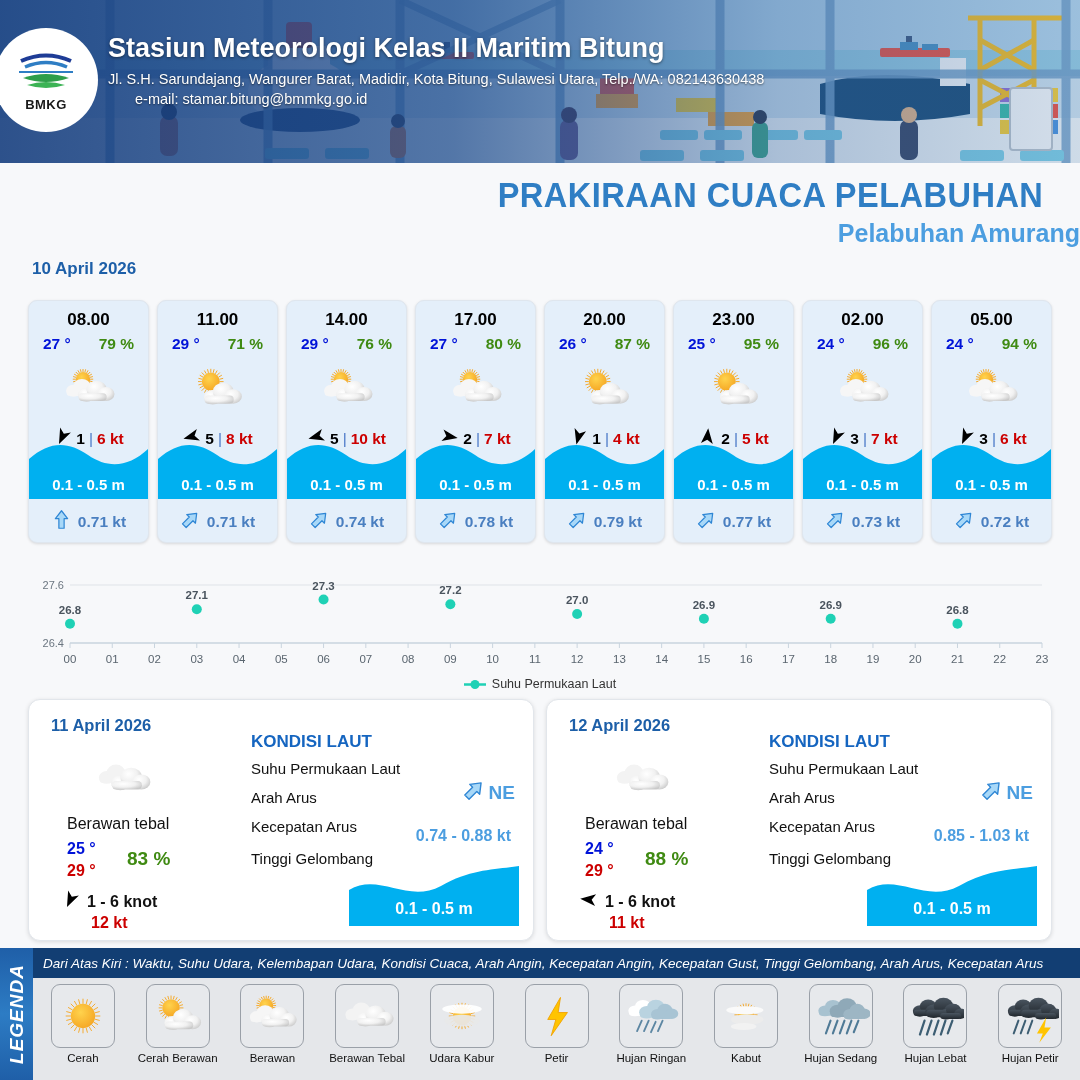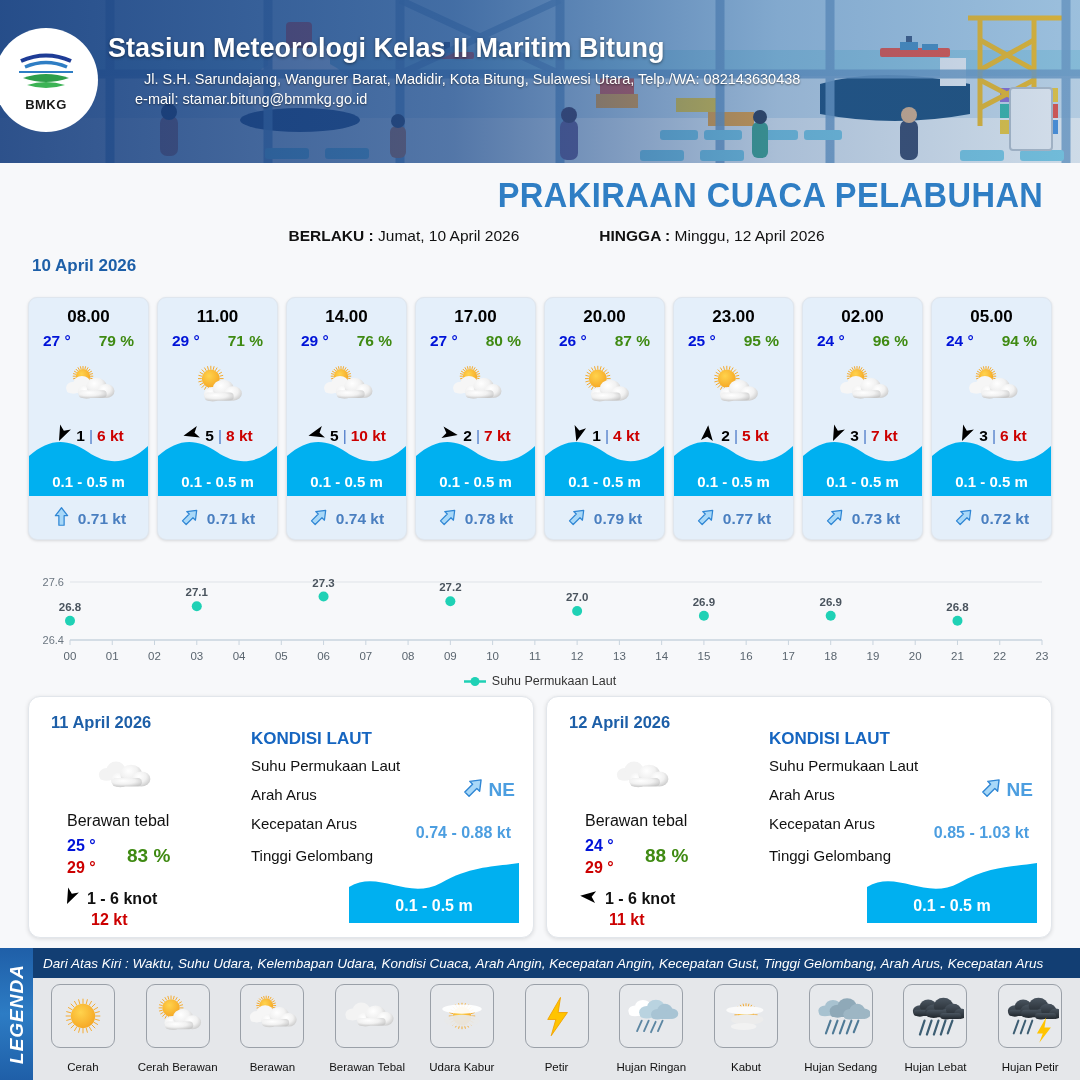--- a/index.html
+++ b/index.html
@@ -27,21 +27,21 @@
     position: absolute; left: -6px; top: 28px;
     width: 104px; height: 104px; border-radius: 50%;
     background: #ffffff;
     display: flex; flex-direction: column; align-items: center; justify-content: center;
   }
   .logo-mark { width: 62px; height: 48px; position: relative; }
   .logo-text { font-size: 13px; font-weight: bold; color: #1a1a1a; letter-spacing: .5px; margin-top: 1px; }
   .hdr-texts { position: absolute; left: 108px; top: 30px; color: #fff; }
   .hdr-line1 { font-size: 17.5px; font-weight: bold; letter-spacing: .3px; text-shadow: 0 1px 2px rgba(0,0,0,.45); }
   .hdr-line2 { font-size: 27px; font-weight: bold; margin-top: 3px; text-shadow: 0 1px 3px rgba(0,0,0,.5); }
-  .hdr-line3 { font-size: 14.5px; margin-top: 7px; text-shadow: 0 1px 2px rgba(0,0,0,.55); margin-left: 36px; }
+  .hdr-line3 { font-size: 14.5px; margin-top: 7px; text-shadow: 0 1px 2px rgba(0,0,0,.55); }
   .hdr-line4 { font-size: 14.5px; margin-top: 4px; text-shadow: 0 1px 2px rgba(0,0,0,.55); margin-left: 27px; }
 
   
   .title-wrap { text-align: right; margin-top: 12px; margin-left: 33px; }
   .title-main {
     font-size: 35px; font-weight: bold; color: #2f7ec4;
     letter-spacing: .5px;
     font-stretch: condensed;
     transform: scaleX(.93);
   }
@@ -145,21 +145,21 @@
     font-size: 19px; font-weight: bold; font-style: italic; color: #fff;
     letter-spacing: 1px;
   }
   .legenda-body { flex: 1; display: flex; flex-direction: column; }
   .legenda-note {
     height: 30px; background: #123e73; color: #fff;
     display: flex; align-items: center; padding-left: 10px;
     font-size: 13.5px; font-style: italic;
   }
   .legenda-items { flex: 1; background: #e5e7ea; display: flex; align-items: flex-start; padding: 6px 4px 0 4px; gap: 3px; }
-  .leg-item { flex: 1; display: flex; flex-direction: column; align-items: center; gap: 9px; }
+  .leg-item { flex: 1; display: flex; flex-direction: column; align-items: center; }
   .leg-tile {
     width: 64px; height: 64px; background: #e7e9ec;
     border: 1px solid #9aa0a8; border-radius: 9px;
     display: flex; align-items: center; justify-content: center;
   }
   .leg-label { font-size: 11.5px; color: #111; margin-top: 4px; text-align: center; }
 </style>
 </head>
 <body>
 
@@ -266,30 +266,21 @@
 
   <div class="hdr-texts">
     <div class="hdr-line2">Stasiun Meteorologi Kelas II Maritim Bitung</div>
     <div class="hdr-line3">Jl. S.H. Sarundajang, Wangurer Barat, Madidir, Kota Bitung, Sulawesi Utara, Telp./WA: 082143630438</div>
     <div class="hdr-line4">e-mail: stamar.bitung@bmmkg.go.id</div>
   </div>
 </div>
 
 <div class="title-wrap">
   <div class="title-main">PRAKIRAAN CUACA PELABUHAN</div>
-  <div class="valid-row">
-    <div>
-      <b>BERLAKU :</b>
-      <span>Jumat, 10 April 2026</span>
-    </div>
-    <div>
-      <b>HINGGA :</b>
-      <span>Minggu, 12 April 2026</span>
-    </div>
-  </div>
+  <div class="title-sub">Pelabuhan Amurang</div>
 </div>
 
 <div class="date-label">10 April 2026</div>
 
 <div class="cards" id="cards">
     <div class="card">
     <div class="c-time">08.00</div>
     <div class="c-th">
       <span class="c-temp">27 °</span>
       <span class="c-hum">79 %</span>

